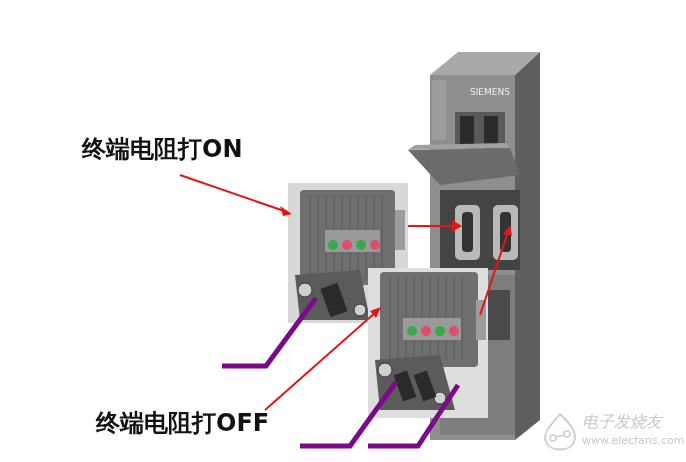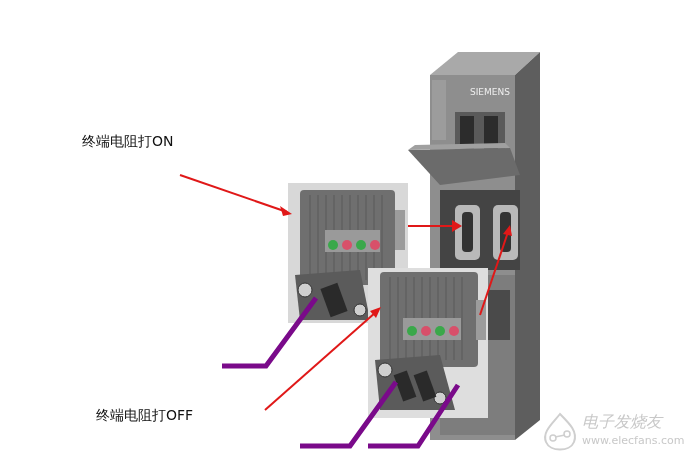--- a/index.html
+++ b/index.html
@@ -1,17 +1,17 @@
 <!DOCTYPE html>
 <html><head>
 <meta charset="utf-8">
 <style>
   html,body{margin:0;padding:0;background:#fff;}
   body{width:686px;height:462px;position:relative;overflow:hidden;font-family:"DejaVu Sans",sans-serif;}
-  .label{position:absolute;font-size:14px;color:#111;letter-spacing:0px;white-space:nowrap;}
+  .label{position:absolute;font-size:24px;color:#111;letter-spacing:0px;white-space:nowrap;font-weight:bold;}
   svg{position:absolute;left:0;top:0;}
   .wm{position:absolute;left:540px;top:410px;width:140px;height:46px;}
   .wm-cn{position:absolute;left:42px;top:2px;font-size:16px;color:#c8c8c8;font-style:italic;}
   .wm-url{position:absolute;left:42px;top:24px;font-size:11px;color:#c8c8c8;}
 </style>
 </head>
 <body>
 
 <svg width="686" height="462" viewBox="0 0 686 462">
 

